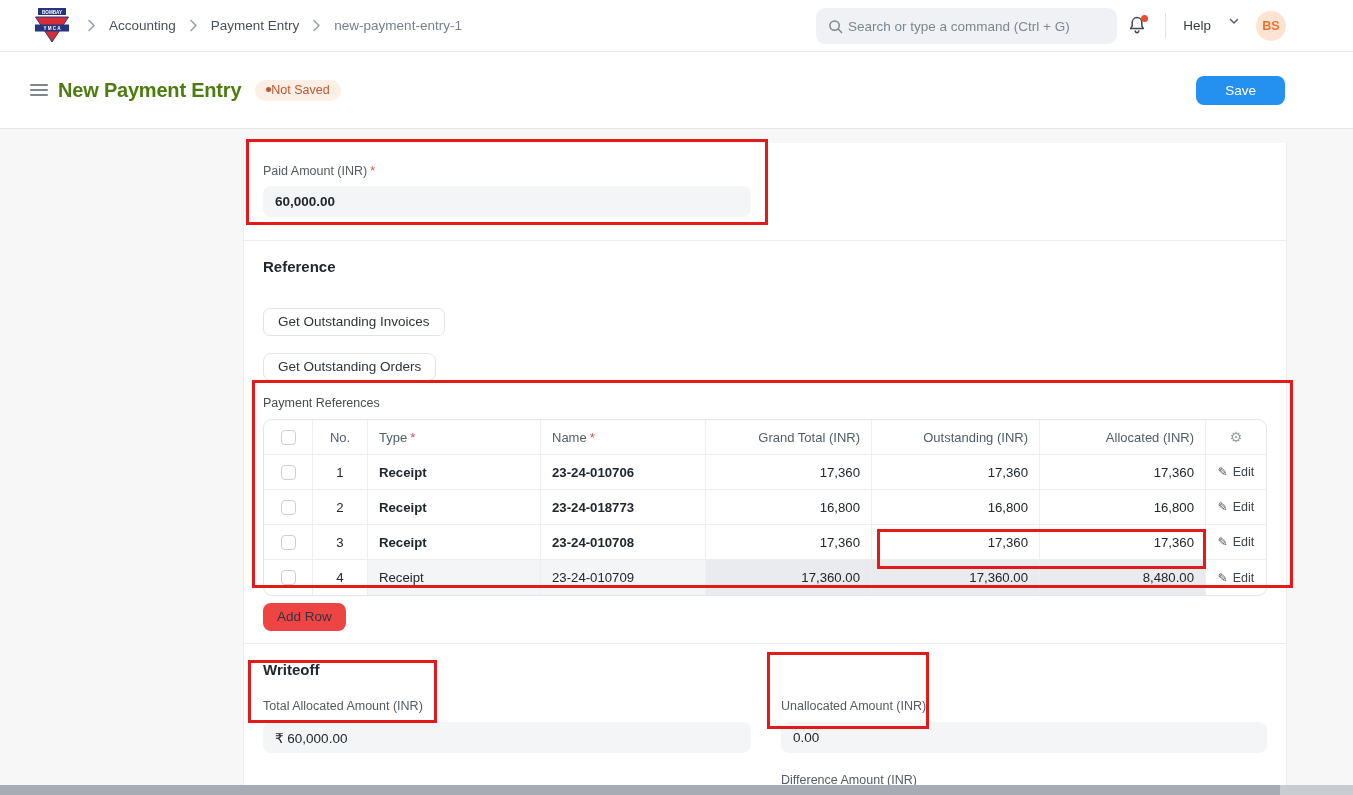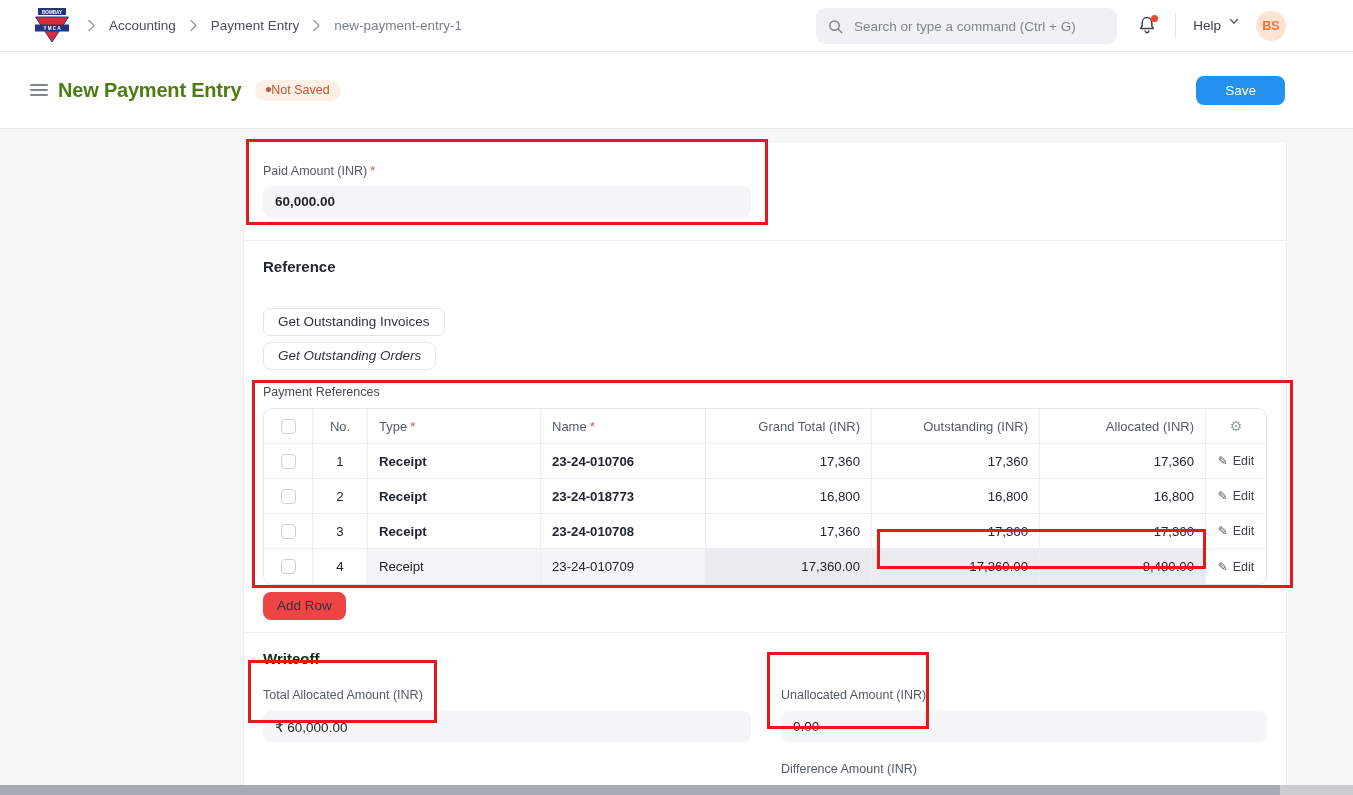--- a/index.html
+++ b/index.html
@@ -8,29 +8,29 @@
 
   
   .navbar { position:relative; z-index:2; height:52px; background:#fff; border-bottom:1px solid #e7e7e7;
             display:flex; align-items:center; padding:0 67px 0 33px; }
   .logo { width:38px; height:38px; flex:0 0 auto; cursor:pointer; }
   .breadcrumb { display:flex; align-items:center; gap:13px; margin-left:16px; font-size:13.5px; color:#47505a; }
   .crumb { cursor:pointer; white-space:nowrap; }
   .crumb-last { color:#76808b; }
   .crumb-sep { display:flex; align-items:center; color:#9aa3ab; }
   .nav-search { position:absolute; left:816px; top:8px; width:301px; height:36px; background:#f0f1f4;
-                border-radius:9px; display:flex; align-items:center; padding:0 12px; gap:11px; }
+                border-radius:9px; display:flex; align-items:center; padding:0 12px; gap:5px; }
   .nav-search input { flex:1; border:none; outline:none; background:transparent; font-size:13.5px; color:#5d666f;
                       font-family:inherit; }
   .nav-search input::placeholder { color:#7c8791; }
   .nav-right { margin-left:auto; display:flex; align-items:center; gap:17px; }
   .bell-wrap { position:relative; width:20px; height:22px; cursor:pointer; }
   .bell-dot { position:absolute; top:0; right:0; width:7px; height:7px; border-radius:50%; background:#e8492f; }
   .nav-divider { width:1px; height:25px; background:#e2e4e7; }
-  .help { display:flex; align-items:flex-start; gap:8px; font-size:13.5px; color:#383f45; cursor:pointer; }
+  .help { display:flex; align-items:flex-start; gap:18px; font-size:13.5px; color:#383f45; cursor:pointer; }
   .avatar { width:30px; height:30px; border-radius:50%; background:#fde3d2; color:#ec7430; font-size:12.5px;
             font-weight:700; display:flex; align-items:center; justify-content:center; cursor:pointer; }
 
   
   .page-head { position:relative; z-index:2; height:77px; background:#fff; border-bottom:1px solid #e7e7e7;
                display:flex; align-items:center; padding:0 68px 0 30px; }
   .hamburger { width:18px; display:flex; flex-direction:column; gap:3px; cursor:pointer; }
   .hamburger span { display:block; height:2px; background:#7e868e; border-radius:1px; }
   .page-title { margin-left:10px; font-size:20px; font-weight:700; color:#4d7c0f; letter-spacing:-0.2px; }
   .status-badge { margin-left:14px; display:flex; align-items:center; background:#fcefe6;
@@ -50,21 +50,21 @@
              padding:0 12px; font-size:13.5px; color:#21272e; }
   .paid-label { margin-top:21px; }
   .paid-input { width:488px; margin-top:8px; font-weight:700; }
 
   .section-divider { border-top:1px solid #ededef; margin:23px -19px 0; }
   .section-heading { font-size:15px; font-weight:700; color:#21272e; margin-top:17px; }
 
   .btn-default { display:block; width:fit-content; background:#fff; border:1px solid #e1e4e8; border-radius:8px;
                  padding:5px 14px 6px; font-size:13.5px; color:#2f353b; font-family:inherit; cursor:pointer; }
   .btn-invoices { margin-top:33px;border-radius:7px; }
-  .btn-orders { margin-top:6px;font-style:italic; }
+  .btn-orders { margin-top:17px; }
 
   .grid-label { margin-top:15px; font-size:12.5px; color:#474d53; }
 
   .grid { margin-top:9px; border:1px solid #e3e6ea; border-radius:9px; overflow:hidden; background:#fff; }
   .grid-row { display:flex; height:35px; border-bottom:1px solid #eceef1; }
   .grid-row:last-child { border-bottom:none; }
   .gc { height:100%; display:flex; align-items:center; padding:0 11px; font-size:13.2px; color:#21272e;
         border-right:1px solid #eceef1; }
   .gc:last-child { border-right:none; }
   .c-check { width:49px; justify-content:center; }

